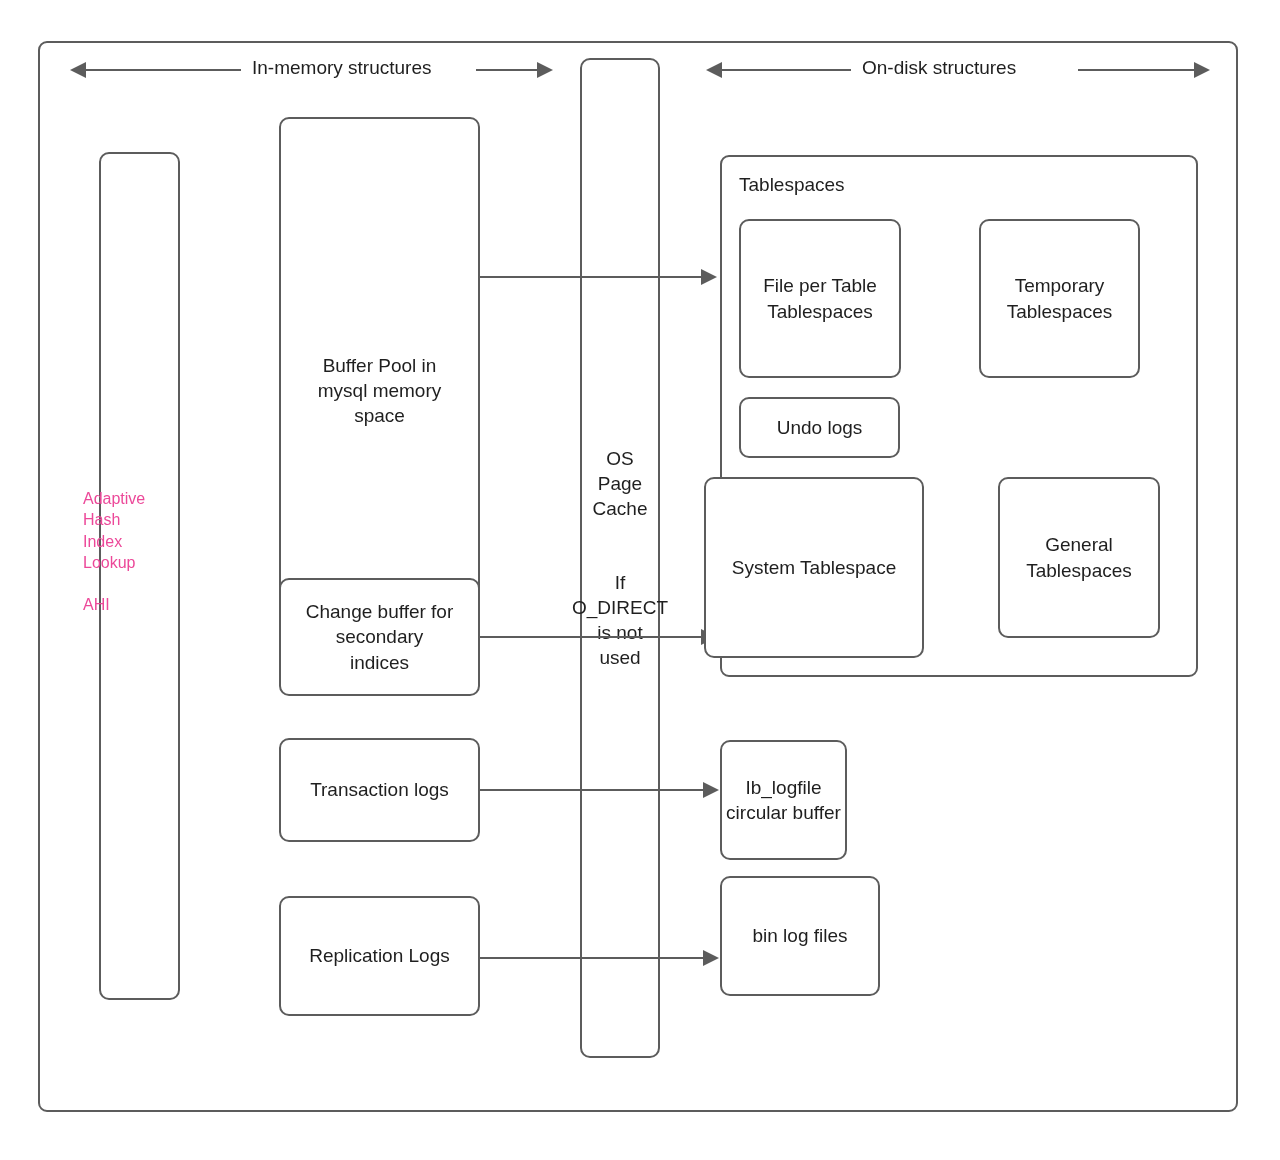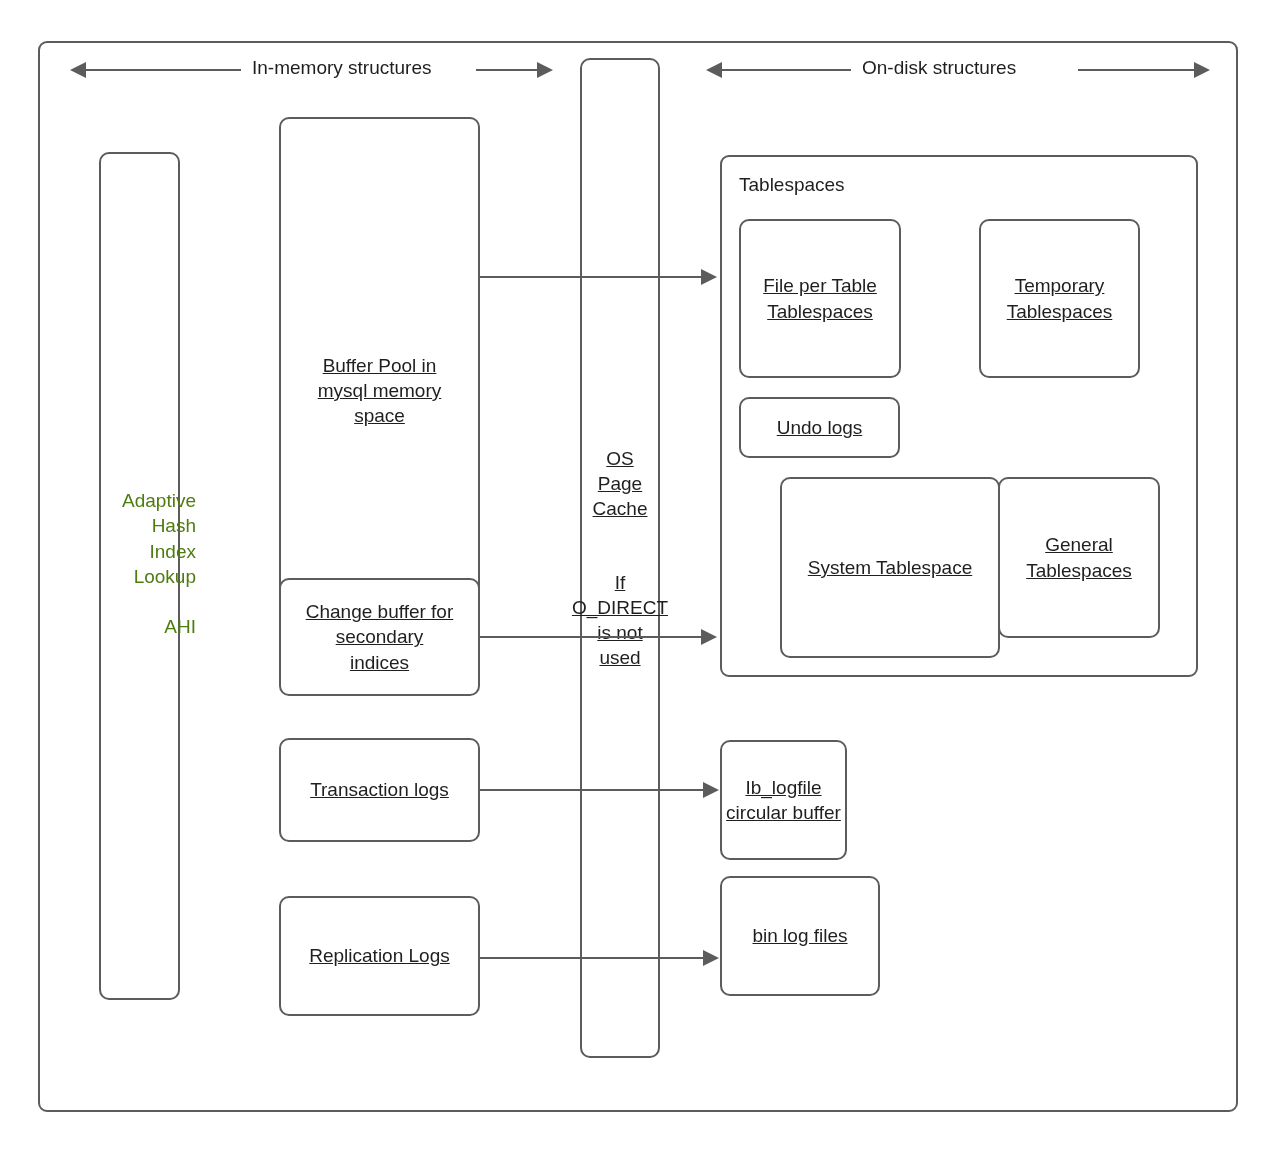--- a/index.html
+++ b/index.html
@@ -26,21 +26,20 @@
     background: #ffffff;
     display: flex;
     align-items: center;
     justify-content: center;
     text-align: center;
     line-height: 1.32;
     font-size: 19px;
     color: #1f1f1f;
     white-space: pre-line;
     padding: 16px 4px;
-    text-decoration: underline;
   }
   .outer-frame {
     position: absolute;
     left: 38px;
     top: 41px;
     width: 1200px;
     height: 1071px;
     box-sizing: border-box;
     border: 2.4px solid #5c5c5c;
     border-radius: 9px;
@@ -75,27 +74,26 @@
   .arrow-left  { border-right: 16px solid #5c5c5c; }
 
   .overflow-text {
     position: absolute;
     font-size: 19px;
     color: #1f1f1f;
     text-align: center;
     line-height: 1.32;
     white-space: pre-line;
     pointer-events: none;
-    text-decoration: underline;
   }
   .ahi-text {
     position: absolute;
-    font-size: 19px;
-    color: #4d7c0f;
-    text-align: right;
+    font-size: 16px;
+    color: #ec4899;
+    text-align: left;
     line-height: 1.33;
     white-space: pre-line;
   }
 </style>
 </head>
 <body>
 
 <div id="canvas">
 
   <div class="outer-frame"></div>
@@ -183,21 +181,21 @@
 
   <div class="box" style="left:979px; top:219px; width:161px; height:159px;">
     <span>Temporary
 Tablespaces</span>
   </div>
 
   <div class="box" style="left:739px; top:397px; width:161px; height:61px;">
     <span>Undo logs</span>
   </div>
 
-  <div class="box" style="left:780px; top:477px; width:220px; height:181px;">
+  <div class="box" style="left:704px; top:477px; width:220px; height:181px;">
     <span>System Tablespace</span>
   </div>
 
   <div class="box" style="left:998px; top:477px; width:162px; height:161px;">
     <span>General
 Tablespaces</span>
   </div>
 
   <div class="box" style="left:720px; top:740px; width:127px; height:120px;">
     <span>Ib_logfile

